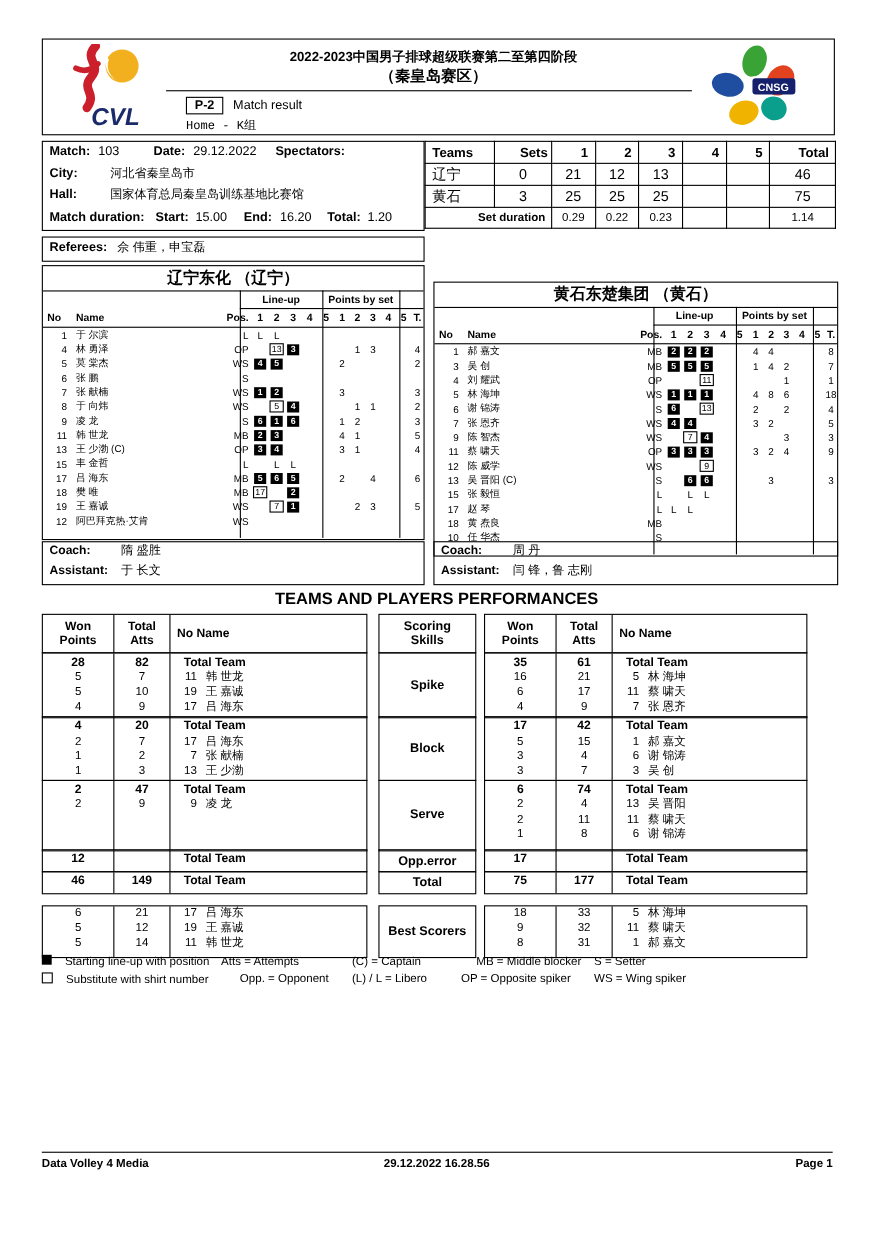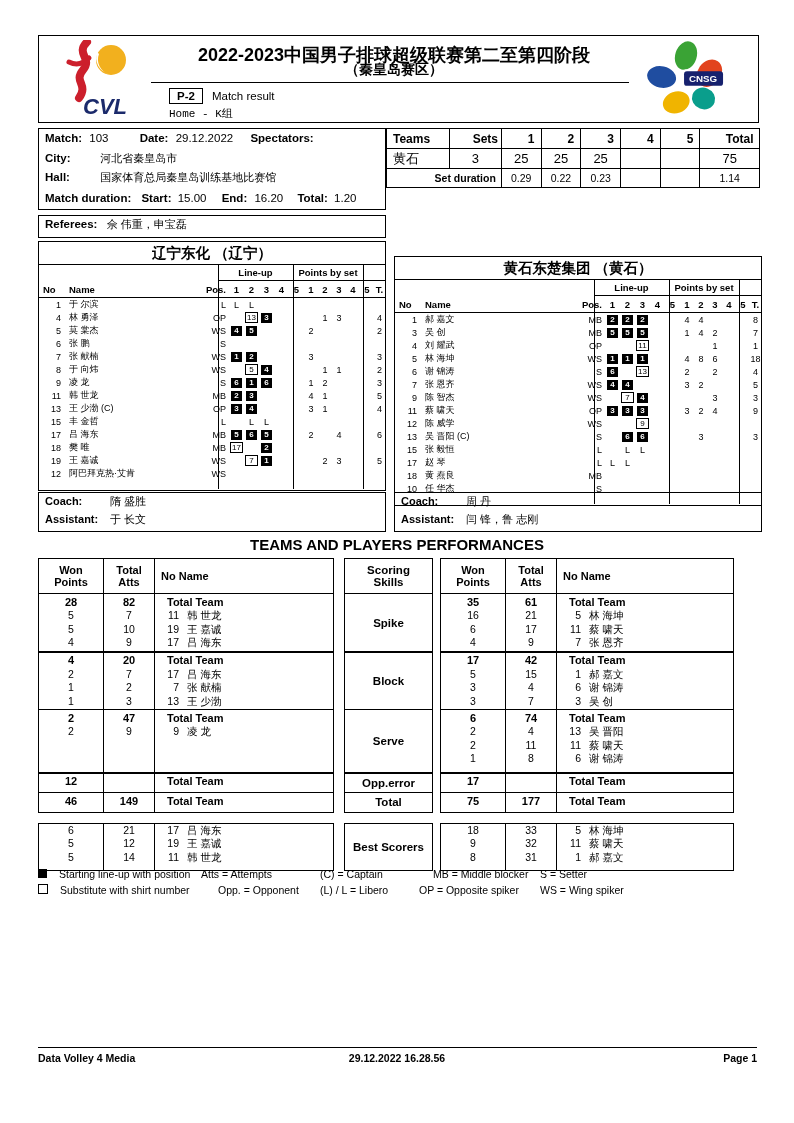--- a/index.html
+++ b/index.html
@@ -4,21 +4,21 @@
 <style>
   html,body{margin:0;padding:0;background:#e8e8e8;}
   .page{position:relative;width:794px;height:1123px;background:#fff;margin:0 auto;
         font-family:"Liberation Sans","DejaVu Sans",sans-serif;color:#000;overflow:hidden;}
   .abs{position:absolute;}
   .b15{border:1.5px solid #000;}
   .bold{font-weight:bold;}
 
   
   #header-box{left:38px;top:35px;width:719px;height:86px;}
-  .hdr-title1{position:absolute;left:120px;top:7px;width:470px;text-align:center;font-weight:bold;font-size:18px;}
+  .hdr-title1{position:absolute;left:120px;top:7px;width:470px;text-align:center;font-weight:bold;font-size:12px;}
   .hdr-title2{position:absolute;left:120px;top:25px;width:470px;text-align:center;font-weight:bold;font-size:14px;}
   .hdr-rule{position:absolute;left:112px;top:46px;width:478px;border-top:1.5px solid #000;}
   .p2-row{position:absolute;left:130px;top:52px;display:flex;align-items:center;gap:9px;}
   .p2-box{border:1.5px solid #000;font-weight:bold;font-size:11.5px;padding:0 7px;line-height:14px;}
   .p2-name{font-size:11.5px;}
   .home-line{position:absolute;left:130px;top:70px;font-family:"Liberation Mono","DejaVu Sans Mono",monospace;font-size:11px;}
   .logo{position:absolute;top:4px;}
 
   
   #match-info{left:38px;top:128px;width:346px;height:80px;font-size:11.5px;}
@@ -176,20 +176,30 @@
             <th class="st-teams">Teams</th>
             <th class="st-sets">Sets</th>
             <th class="st-s">1</th>
             <th class="st-s">2</th>
             <th class="st-s">3</th>
             <th class="st-s">4</th>
             <th class="st-s">5</th>
             <th class="st-total">Total</th>
           </tr>
           <tr class="trow">
+            <td class="st-teams">辽宁</td>
+            <td class="st-sets">0</td>
+            <td class="st-s">21</td>
+            <td class="st-s">12</td>
+            <td class="st-s">13</td>
+            <td class="st-s"></td>
+            <td class="st-s"></td>
+            <td class="st-total">46</td>
+          </tr>
+          <tr class="trow">
             <td class="st-teams">黄石</td>
             <td class="st-sets">3</td>
             <td class="st-s">25</td>
             <td class="st-s">25</td>
             <td class="st-s">25</td>
             <td class="st-s"></td>
             <td class="st-s"></td>
             <td class="st-total">75</td>
           </tr>
           <tr class="drow">

